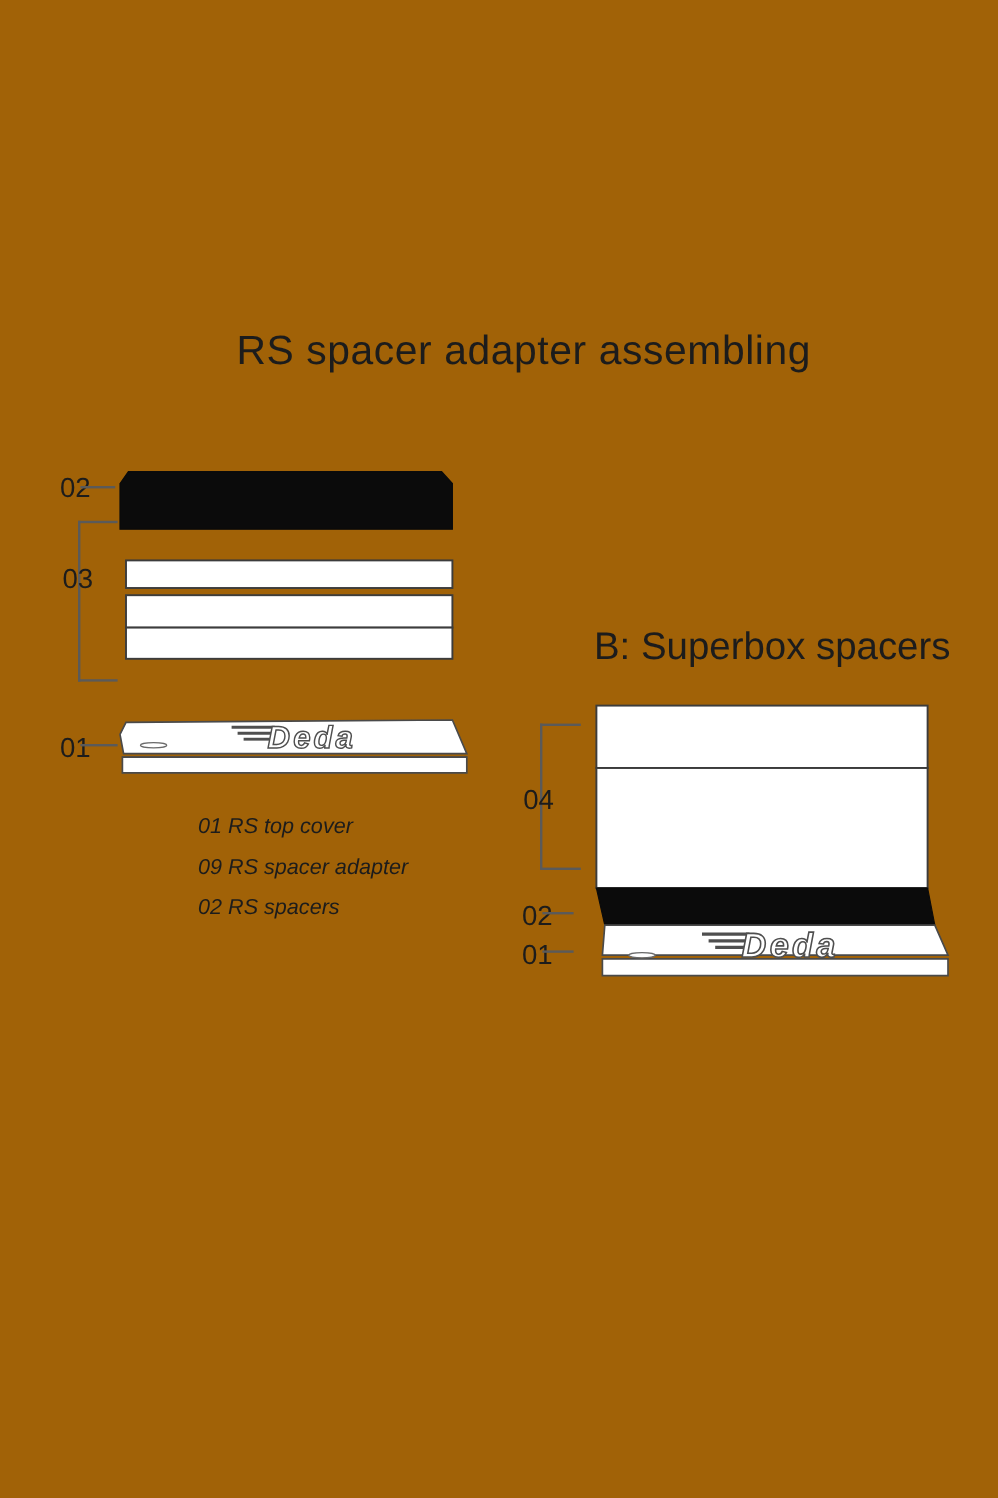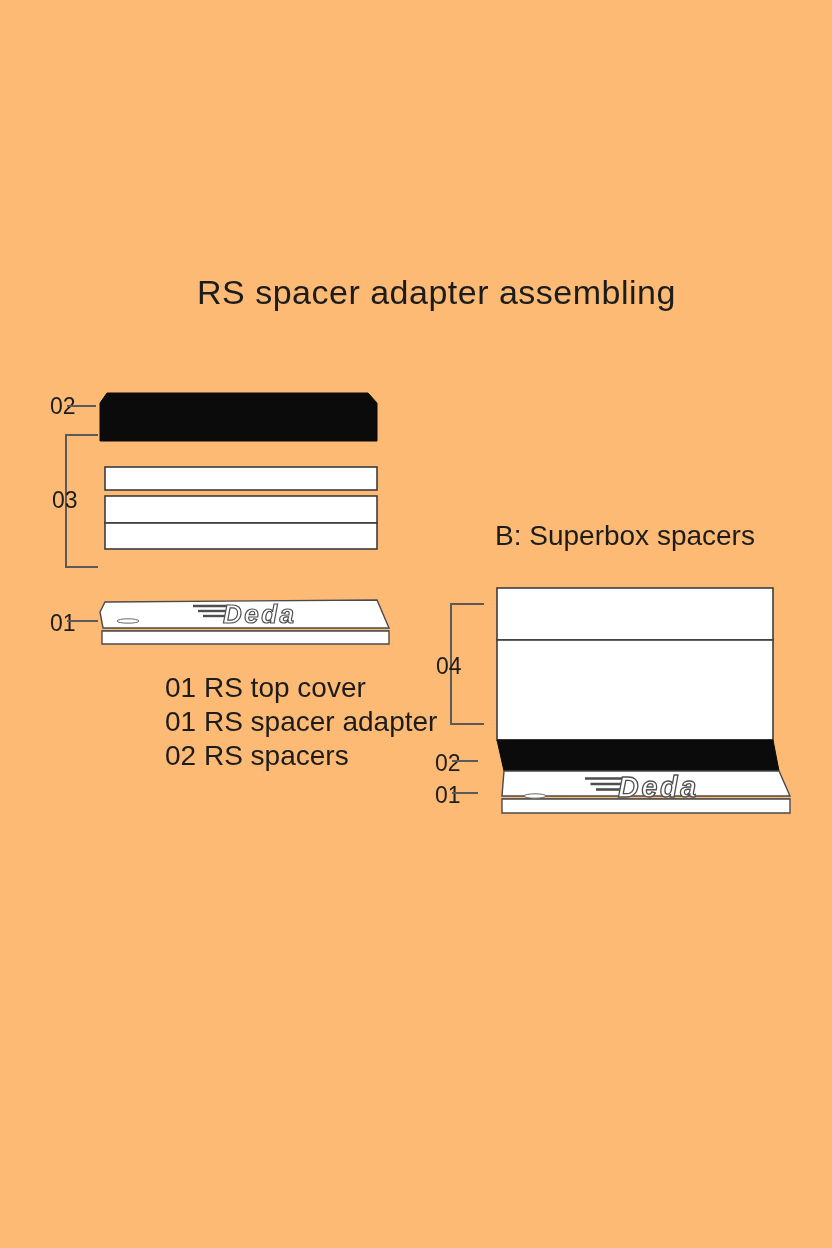--- a/index.html
+++ b/index.html
@@ -3,42 +3,43 @@
 <meta charset="utf-8">
 <style>
   html,body{margin:0;padding:0;}
   body{
     font-family:"Liberation Sans", sans-serif;
     background:#e9e9e9;
   }
   .canvas{
     position:relative;
     width:832px;height:1248px;
-    background:#fdba74;
+    background:#a16207;
     overflow:hidden;
     margin:0 auto;
     color:#1c1c1c;
   }
   .abs{position:absolute;}
   .page-title{
     font-size:34px;
     letter-spacing:0.5px;
     color:#1c1c1c;
     white-space:nowrap;
   }
   .section-heading{
-    font-size:28px;
+    font-size:32px;
     color:#1c1c1c;
     white-space:nowrap;
   }
   .legend{
-    font-size:28px;
+    font-size:18px;
     line-height:34px;
     color:#1c1c1c;
     white-space:nowrap;
+    font-style:italic;
   }
   .part-label{
     font-size:23px;
     color:#1c1c1c;
     white-space:nowrap;
     margin-left:12px;
   }
   .leader{
     background:#5a5a5a;
     height:2px;
@@ -64,21 +65,21 @@
 <body>
 
 <div class="canvas">
 
   <div class="abs page-title" style="left:197px;top:273px;">RS spacer adapter assembling</div>
 
   <div class="abs part-label" style="left:38px;top:393px;">02</div>
   <div class="abs leader" style="left:67px;top:405px;width:29px;"></div>
 
   <div class="abs bracket" style="left:65px;top:434px;width:31px;height:130px;"></div>
-  <div class="abs part-label" style="left:40px;top:487px;">03</div>
+  <div class="abs part-label" style="left:40px;top:469px;">03</div>
 
   <div class="abs part-label" style="left:38px;top:610px;">01</div>
   <div class="abs leader" style="left:67px;top:620px;width:31px;"></div>
 
   <svg class="abs" style="left:95px;top:388px;" width="300" height="260" viewBox="0 0 300 260">
 
     <polygon points="12,5 273,5 282,15 282,53 5,53 5,15" fill="#0b0b0b" stroke="#0b0b0b" stroke-width="1"></polygon>
 
     <rect x="10" y="79" width="272" height="23" fill="#ffffff" stroke="#3c3c3c" stroke-width="1.6"></rect>
     <rect x="10" y="108" width="272" height="27" fill="#ffffff" stroke="#3c3c3c" stroke-width="1.6"></rect>
@@ -92,21 +93,21 @@
     <g transform="translate(98,213)">
       <path d="M0,5 H36" stroke="#4f4f4f" stroke-width="2.4" fill="none"></path>
       <path d="M5,10 H36" stroke="#4f4f4f" stroke-width="2.4" fill="none"></path>
       <path d="M10,15 H34" stroke="#4f4f4f" stroke-width="2.4" fill="none"></path>
       <text class="logo-text" x="30" y="22">Deda</text>
     </g>
   </svg>
 
   <div class="abs legend" style="left:165px;top:671px;">
     <div>01 RS top cover</div>
-    <div>01 RS spacer adapter</div>
+    <div>09 RS spacer adapter</div>
     <div>02 RS spacers</div>
   </div>
 
   <div class="abs section-heading" style="left:495px;top:520px;">B: Superbox spacers</div>
 
   <div class="abs bracket" style="left:450px;top:603px;width:32px;height:118px;"></div>
   <div class="abs part-label" style="left:424px;top:653px;">04</div>
 
   <div class="abs part-label" style="left:423px;top:750px;">02</div>
   <div class="abs leader" style="left:452px;top:760px;width:26px;"></div>

